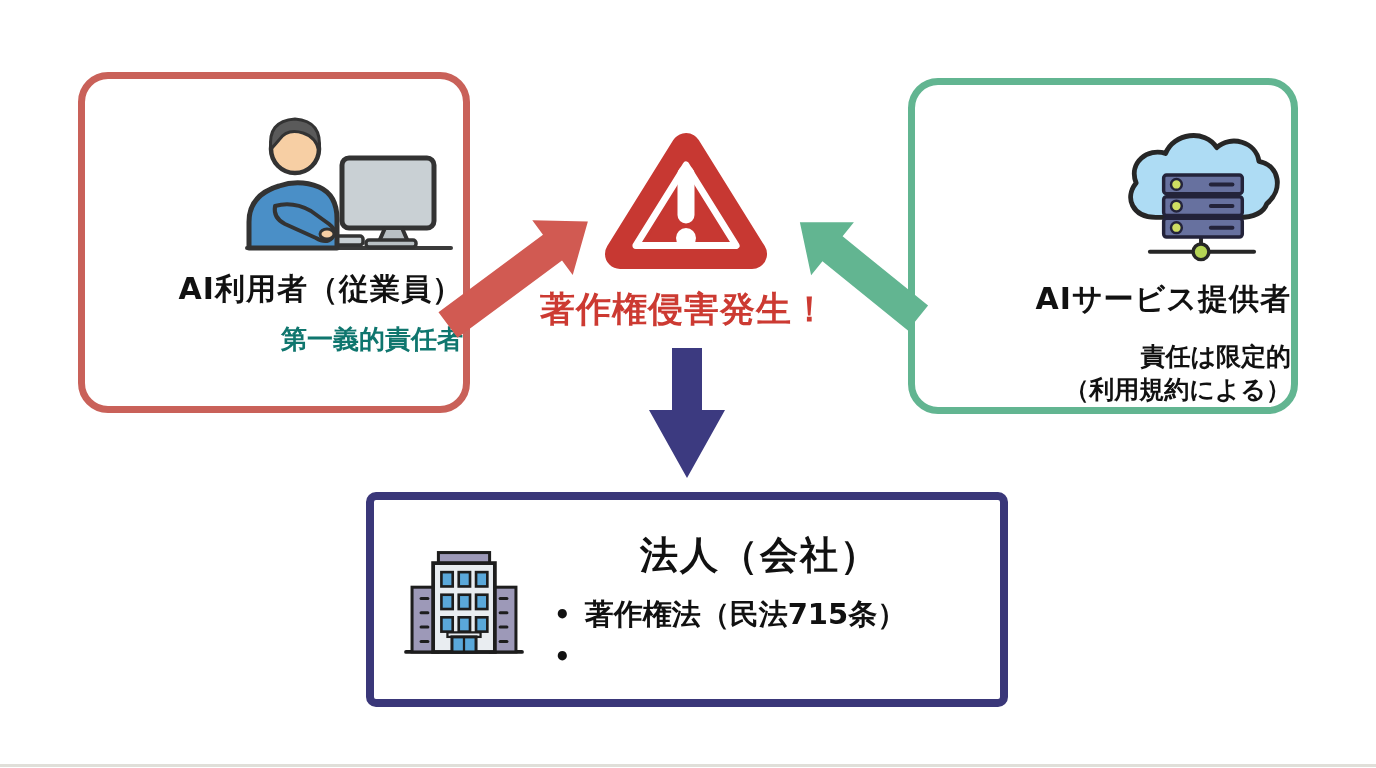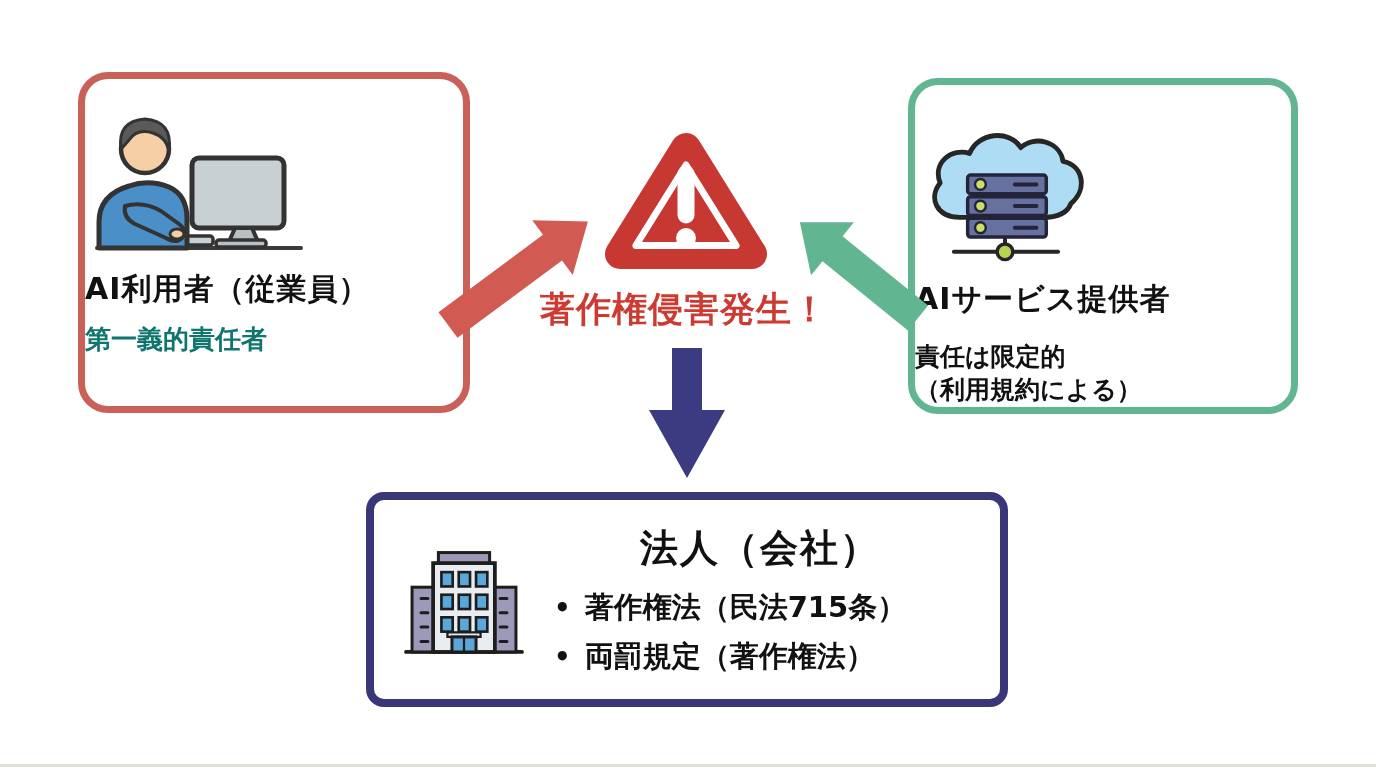--- a/index.html
+++ b/index.html
@@ -2,26 +2,26 @@
 <html><head>
 <meta charset="utf-8">
 <style>
   html,body{margin:0;padding:0;background:#ffffff;}
   .canvas{
     position:relative;width:1376px;height:768px;background:#ffffff;
     font-family:"DejaVu Sans","Liberation Sans",sans-serif;overflow:hidden;
   }
   .box{
     position:absolute;background:#ffffff;box-sizing:border-box;
-    display:flex;flex-direction:column;align-items:flex-start;z-index:2;
+    display:flex;flex-direction:column;align-items:flex-end;z-index:2;
   }
   .box-user{left:78px;top:72px;width:392px;height:341px;border:7px solid #c96159;border-radius:30px;padding-top:28px;}
   .box-provider{left:908px;top:78px;width:390px;height:336px;border:7px solid #62b591;border-radius:30px;padding-top:36px;}
   .box-company{
-    left:366px;top:492px;width:642px;height:215px;border:8px solid #3a3779;border-radius:18px;
+    left:366px;top:492px;width:642px;height:215px;border:8px solid #3a3779;border-radius:10px;
     flex-direction:row;align-items:center;justify-content:flex-start;padding:0 22px 0 26px;z-index:2;
   }
   .box-title{font-size:30px;font-weight:700;color:#111;letter-spacing:1px;margin-top:10px;white-space:nowrap;}
   .box-sub{font-size:26px;font-weight:700;color:#0f766e;margin-top:12px;white-space:nowrap;}
   .box-sub2{font-size:25px;font-weight:700;color:#111;margin-top:0;line-height:1.35;text-align:center;white-space:nowrap;}
   .company-text{display:flex;flex-direction:column;align-items:center;flex:1;margin-left:14px;}
   .company-title{font-size:38px;font-weight:700;color:#111;letter-spacing:2px;margin-bottom:14px;white-space:nowrap;}
   .bullet-list{display:flex;flex-direction:column;gap:9px;align-self:flex-start;margin-left:12px;}
   .bullet-row{display:flex;align-items:center;gap:14px;font-size:29px;font-weight:700;color:#111;white-space:nowrap;}
   .bullet-dot{font-size:26px;line-height:1;}
@@ -139,20 +139,19 @@
     </svg>
     <div class="company-text">
       <div class="company-title">法人（会社）</div>
       <div class="bullet-list">
         <div class="bullet-row">
           <span class="bullet-dot">•</span>
           <span>著作権法（民法715条）</span>
         </div>
         <div class="bullet-row">
           <span class="bullet-dot">•</span>
-          <span>両罰規定（著作権法）</span>
         </div>
       </div>
     </div>
   </div>
 
   <div class="bottom-edge-artifact"></div>
 </div>
 
 </body></html>

